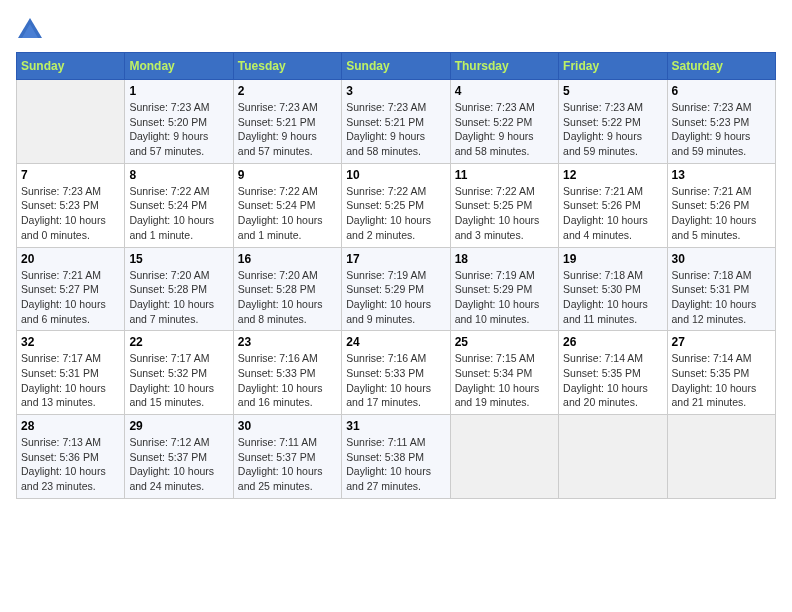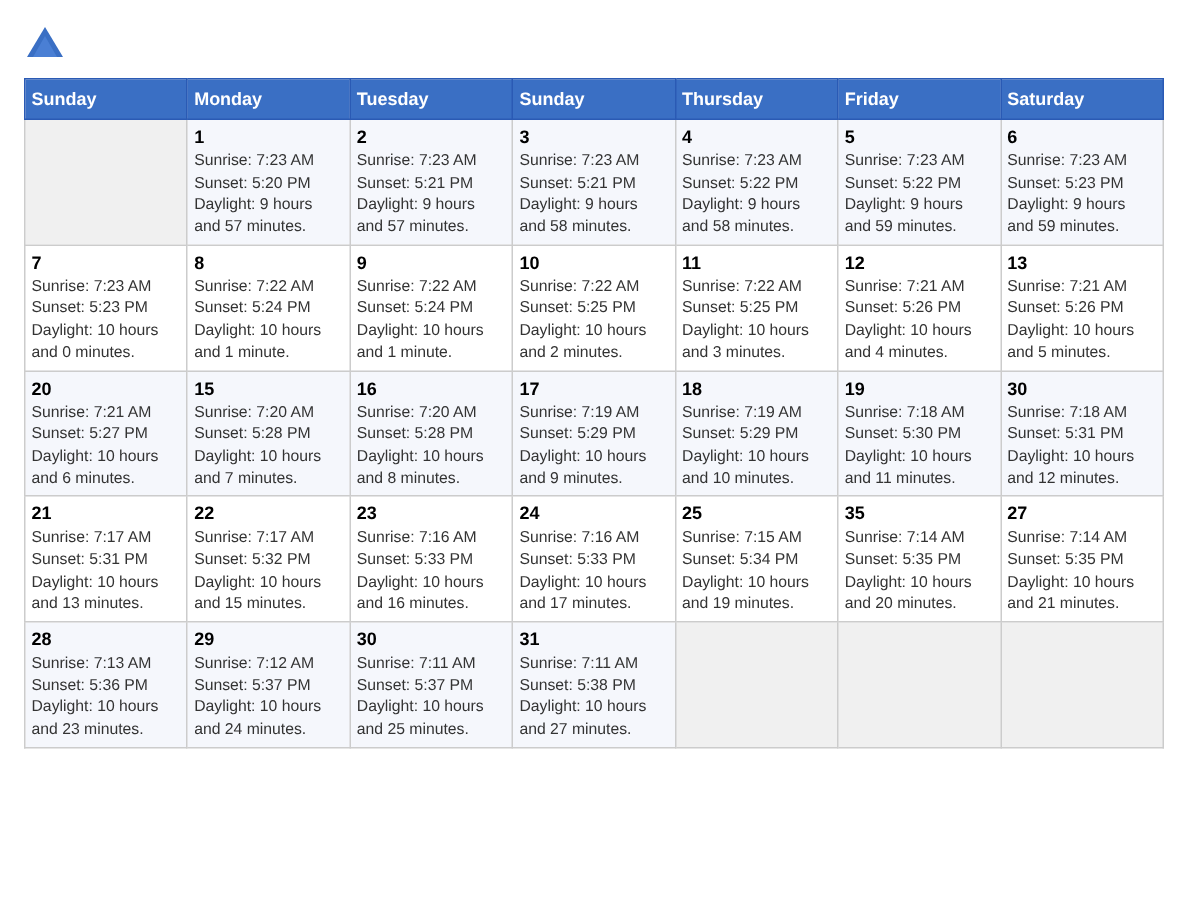--- a/index.html
+++ b/index.html
@@ -47,21 +47,21 @@
       font-size: 16px;
       color: #333;
     }
     .calendar {
       width: 100%;
       border-collapse: collapse;
       font-size: 11px;
     }
     .calendar thead tr th {
       background: #3a6fc4;
-      color: #ffffff;
+      color: #bef264;
       padding: 6px 4px;
       text-align: left;
       font-size: 12px;
       font-weight: bold;
       border: 1px solid #2a5ab4;
     }
     .calendar tbody tr td {
       border: 1px solid #ccc;
       vertical-align: top;
       padding: 4px;
@@ -204,41 +204,41 @@
           <span class="day-number">19</span>
           <div class="day-info">Sunrise: 7:18 AM<br>Sunset: 5:30 PM<br>Daylight: 10 hours<br>and 11 minutes.</div>
         </td>
         <td>
           <span class="day-number">30</span>
           <div class="day-info">Sunrise: 7:18 AM<br>Sunset: 5:31 PM<br>Daylight: 10 hours<br>and 12 minutes.</div>
         </td>
       </tr>
       <tr>
         <td>
-          <span class="day-number">21</span>
+          <span class="day-number">32</span>
           <div class="day-info">Sunrise: 7:17 AM<br>Sunset: 5:31 PM<br>Daylight: 10 hours<br>and 13 minutes.</div>
         </td>
         <td>
           <span class="day-number">22</span>
           <div class="day-info">Sunrise: 7:17 AM<br>Sunset: 5:32 PM<br>Daylight: 10 hours<br>and 15 minutes.</div>
         </td>
         <td>
           <span class="day-number">23</span>
           <div class="day-info">Sunrise: 7:16 AM<br>Sunset: 5:33 PM<br>Daylight: 10 hours<br>and 16 minutes.</div>
         </td>
         <td>
           <span class="day-number">24</span>
           <div class="day-info">Sunrise: 7:16 AM<br>Sunset: 5:33 PM<br>Daylight: 10 hours<br>and 17 minutes.</div>
         </td>
         <td>
           <span class="day-number">25</span>
           <div class="day-info">Sunrise: 7:15 AM<br>Sunset: 5:34 PM<br>Daylight: 10 hours<br>and 19 minutes.</div>
         </td>
         <td>
-          <span class="day-number">35</span>
+          <span class="day-number">26</span>
           <div class="day-info">Sunrise: 7:14 AM<br>Sunset: 5:35 PM<br>Daylight: 10 hours<br>and 20 minutes.</div>
         </td>
         <td>
           <span class="day-number">27</span>
           <div class="day-info">Sunrise: 7:14 AM<br>Sunset: 5:35 PM<br>Daylight: 10 hours<br>and 21 minutes.</div>
         </td>
       </tr>
       <tr>
         <td>
           <span class="day-number">28</span>

